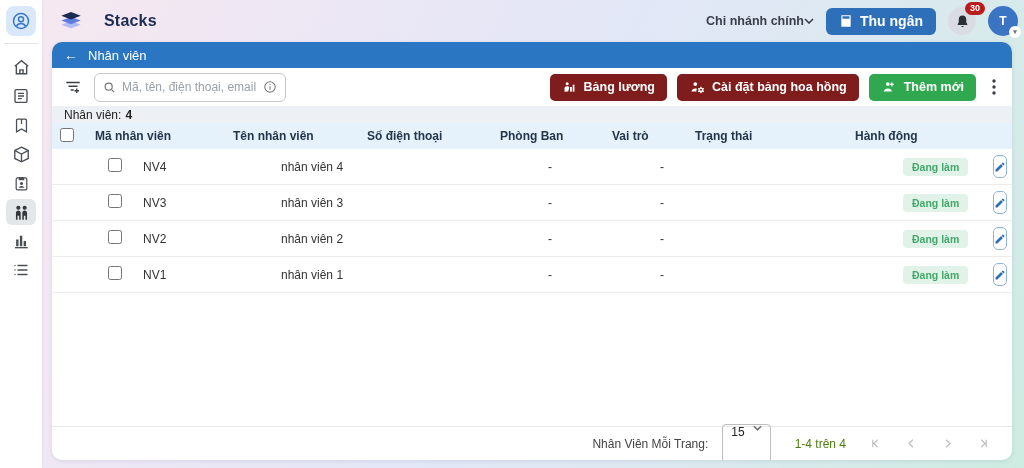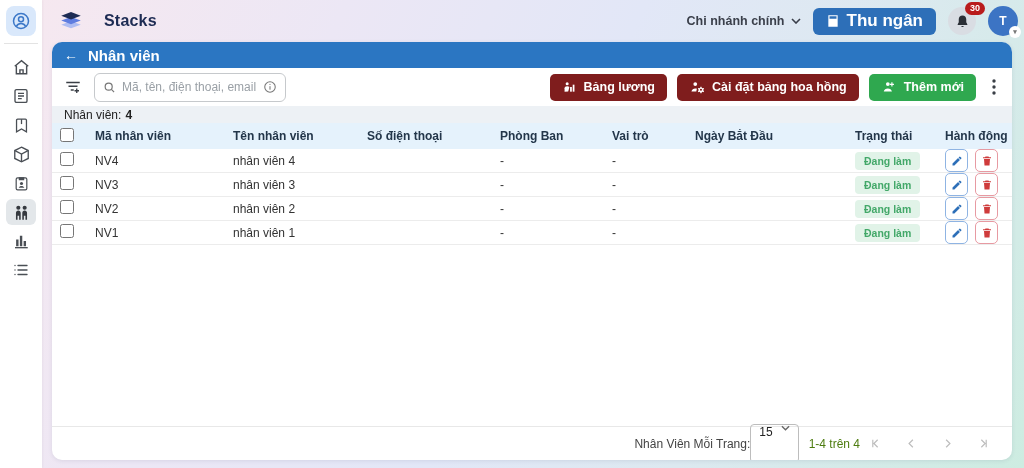--- a/index.html
+++ b/index.html
@@ -17,39 +17,39 @@
   .side-divider { width:34px; height:1px; background:#e3e3e3; margin:7px 0 10px; }
   .nav-item { width:30px; height:26px; display:flex; align-items:center; justify-content:center;
     margin-bottom:3px; border-radius:6px; cursor:pointer; }
   .nav-item.active { background:#e3e7ea; }
   .nav-item svg { display:block; }
   
   .topbar { position:absolute; left:42px; right:0; top:0; height:42px; display:flex; align-items:center; }
   .brand { display:flex; align-items:center; gap:20px; margin-left:16px; }
   .brand-name { font-size:16px; font-weight:bold; color:#1d2b53; letter-spacing:.2px; }
   .top-right { margin-left:auto; display:flex; align-items:center; gap:12px; padding-right:6px; }
-  .branch { display:flex; align-items:center; gap:6px; font-size:12.5px; font-weight:bold; color:#3a3f4a; cursor:pointer; }
+  .branch { display:flex; align-items:center; font-size:12.5px; font-weight:bold; color:#3a3f4a; cursor:pointer; }
   .btn-cashier { display:flex; align-items:center; gap:7px; background:#2d6fb8; color:#fff; border:none;
-    border-radius:6px; height:27px; padding:0 13px; font-size:17px; font-weight:bold; cursor:pointer;
+    border-radius:6px; height:27px; padding:0 13px; font-size:14px; font-weight:bold; cursor:pointer;
     font-family:"Liberation Sans", sans-serif; }
   .bell-wrap { position:relative; width:28px; height:28px; background:#d9dde3; border-radius:50%;
     display:flex; align-items:center; justify-content:center; cursor:pointer; }
   .bell-badge { position:absolute; top:-5px; right:-9px; background:#b91c1c; color:#fff; font-size:9px;
     font-weight:bold; border-radius:8px; padding:2px 5px; line-height:1; }
   .avatar { position:relative; width:30px; height:30px; border-radius:50%; background:#3c74c4; color:#fff;
     font-size:12px; font-weight:bold; display:flex; align-items:center; justify-content:center; cursor:pointer; }
   .avatar-caret { position:absolute; right:-3px; bottom:-2px; width:12px; height:12px; background:#fff;
     border-radius:50%; display:flex; align-items:center; justify-content:center; color:#777; font-size:7px; }
   
   .card { position:absolute; left:52px; right:12px; top:42px; bottom:8px; background:#fff;
     border-radius:10px; overflow:hidden; display:flex; flex-direction:column; box-shadow:0 1px 4px rgba(40,50,90,.10); }
   .title-bar { height:26px; background:#2b76c2; color:#fff; display:flex; align-items:center; gap:10px;
     padding:0 12px; flex:0 0 auto; }
   .back-arrow { font-size:14px; line-height:1; cursor:pointer; }
-  .title-text { font-size:15px; font-weight:bold; }
+  .title-text { font-size:13px; font-weight:normal; }
   .toolbar { height:38px; display:flex; align-items:center; padding:0 10px; gap:10px; flex:0 0 auto; }
   .filter-btn { width:22px; height:22px; display:flex; align-items:center; justify-content:center; cursor:pointer; }
   .search-box { display:flex; align-items:center; gap:6px; width:192px; height:29px; border:1px solid #c6c9cc;
     border-radius:6px; padding:0 8px; background:#fff; }
   .search-box input { border:none; outline:none; flex:1; min-width:0; font-size:12px; color:#333;
     font-family:"Liberation Sans", sans-serif; }
   .search-box input::placeholder { color:#9aa0a6; }
   .toolbar-spacer { flex:1; }
   .btn { display:flex; align-items:center; gap:7px; border:none; border-radius:5px; height:27px; padding:0 12px;
     color:#fff; font-size:12.5px; font-weight:bold; cursor:pointer; font-family:"Liberation Sans", sans-serif; }
@@ -57,31 +57,31 @@
   .btn-green { background:#2fa84f; }
   .kebab { width:16px; display:flex; align-items:center; justify-content:center; cursor:pointer; }
   .count-row { height:17px; background:#edf1f5; display:flex; align-items:center; padding:0 12px;
     font-size:12px; color:#222; gap:4px; flex:0 0 auto; }
   .count-value { font-weight:bold; }
   .grid-cols { display:grid; grid-template-columns:43px 138px 134px 133px 112px 83px 160px 90px 1fr; align-items:center; }
   .thead { height:26px; background:#e5f2fc; font-size:12px; font-weight:bold; color:#23364a; flex:0 0 auto; }
   .cell { padding-right:6px; overflow:hidden; white-space:nowrap; }
   .cb-cell { padding-left:8px; }
   .cb-cell input { width:14px; height:14px; accent-color:#2d6fb8; cursor:pointer; }
-  .trow { height:24px; border-bottom:1px solid #ececec; font-size:12px; color:#333; }
+  .trow { height:36px; border-bottom:1px solid #ececec; font-size:12px; color:#333;padding-left:48px; }
   .badge { display:inline-block; background:#e1f3e8; color:#43a869; font-size:10.5px; font-weight:bold;
     padding:3px 9px; border-radius:4px; }
   .actions { display:flex; gap:7px; }
   .icon-btn { width:23px; height:23px; border-radius:5px; display:flex; align-items:center; justify-content:center;
     cursor:pointer; background:#fff; }
   .edit-btn { border:1px solid #8fb4e3; }
   .del-btn  { border:1px solid #e79aa2; }
   .table-fill { flex:1; }
   .footer { flex:0 0 auto; height:34px; border-top:1px solid #e8e8e8; display:flex; align-items:center;
-    justify-content:flex-end; padding-right:22px; font-size:12px; color:#444; }
+    justify-content:flex-end; padding-right:22px; gap:14px; font-size:12px; color:#444; }
   .per-page { display:flex; gap:8px; border:1px solid #bdbdbd; border-radius:4px;
     height:39px; padding:0 8px; cursor:pointer; color:#222; }
   .range-text { margin-left:10px; margin-right:8px; color:#4d7c0f; }
   .pager { display:flex; align-items:center; gap:22px; }
   .pager .pg { width:14px; height:14px; display:flex; align-items:center; justify-content:center; cursor:default; }
 </style>
 </head>
 <body>
 
 <div class="sidebar">
@@ -251,21 +251,20 @@
     <span class="count-value">4</span>
   </div>
 
   <div class="thead grid-cols">
     <div class="cell cb-cell"><input type="checkbox" style=""></div>
     <div class="cell">Mã nhân viên</div>
     <div class="cell">Tên nhân viên</div>
     <div class="cell">Số điện thoại</div>
     <div class="cell">Phòng Ban</div>
     <div class="cell">Vai trò</div>
-    <div class="cell">Ngày Bắt Đầu</div>
     <div class="cell">Trạng thái</div>
     <div class="cell">Hành động</div>
   </div>
 
   <div class="trow grid-cols">
     <div class="cell cb-cell"><input type="checkbox" style=""></div>
     <div class="cell">NV4</div>
     <div class="cell">nhân viên 4</div>
     <div class="cell"></div>
     <div class="cell">-</div>

